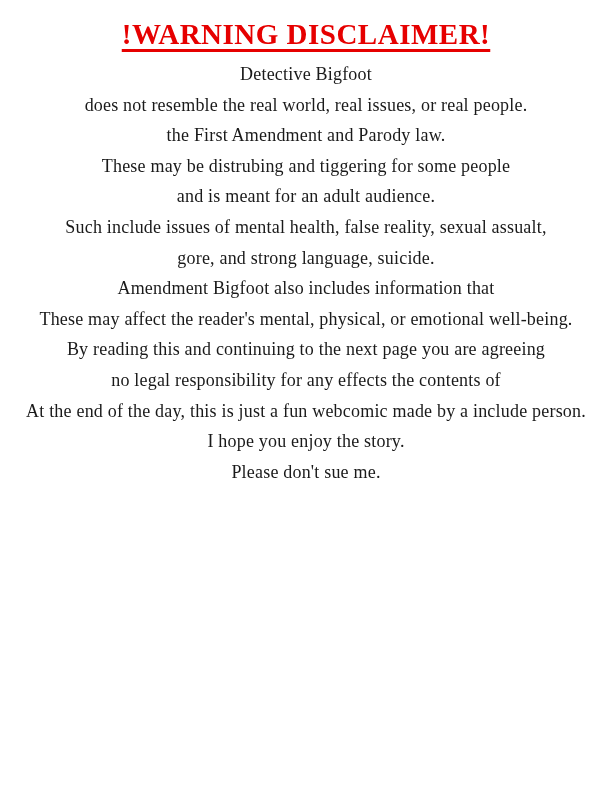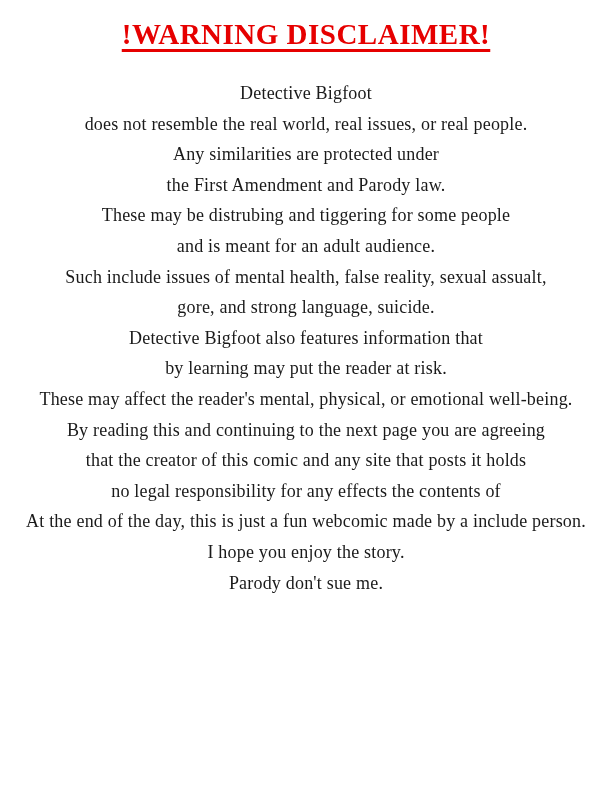--- a/index.html
+++ b/index.html
@@ -33,21 +33,21 @@
     letter-spacing: 0.5px;
     color: var(--title-red);
   }
   .title-line {
     display: block;
     text-decoration: underline;
     text-decoration-thickness: 3px;
     text-underline-offset: 5px;
   }
   .body-text {
-    margin-top: 24px;
+    margin-top: 5px;
   }
   .body-text p {
     margin: 0;
     padding: 0;
     font-family: "Liberation Serif", serif;
     font-size: 18px;
     line-height: 30.6px;
     letter-spacing: 0.2px;
     color: var(--body-black);
     white-space: nowrap;
@@ -56,29 +56,26 @@
 </head>
 <body>
 
 <div class="page">
   <h1 class="title">
     <span class="title-line">!WARNING DISCLAIMER!</span>
   </h1>
   <div class="body-text">
     <p>Detective Bigfoot</p>
     <p>does not resemble the real world, real issues, or real people.</p>
-    <p>Any similarities are protected under</p>
     <p>the First Amendment and Parody law.</p>
     <p>These may be distrubing and tiggering for some people</p>
     <p>and is meant for an adult audience.</p>
     <p>Such include issues of mental health, false reality, sexual assualt,</p>
     <p>gore, and strong language, suicide.</p>
-    <p>Detective Bigfoot also features information that</p>
-    <p>by learning may put the reader at risk.</p>
+    <p>Amendment Bigfoot also includes information that</p>
     <p>These may affect the reader's mental, physical, or emotional well-being.</p>
     <p>By reading this and continuing to the next page you are agreeing</p>
-    <p>that the creator of this comic and any site that posts it holds</p>
     <p>no legal responsibility for any effects the contents of</p>
     <p>At the end of the day, this is just a fun webcomic made by a include person.</p>
     <p>I hope you enjoy the story.</p>
-    <p>Parody don't sue me.</p>
+    <p>Please don't sue me.</p>
   </div>
 </div>
 
 </body></html>

